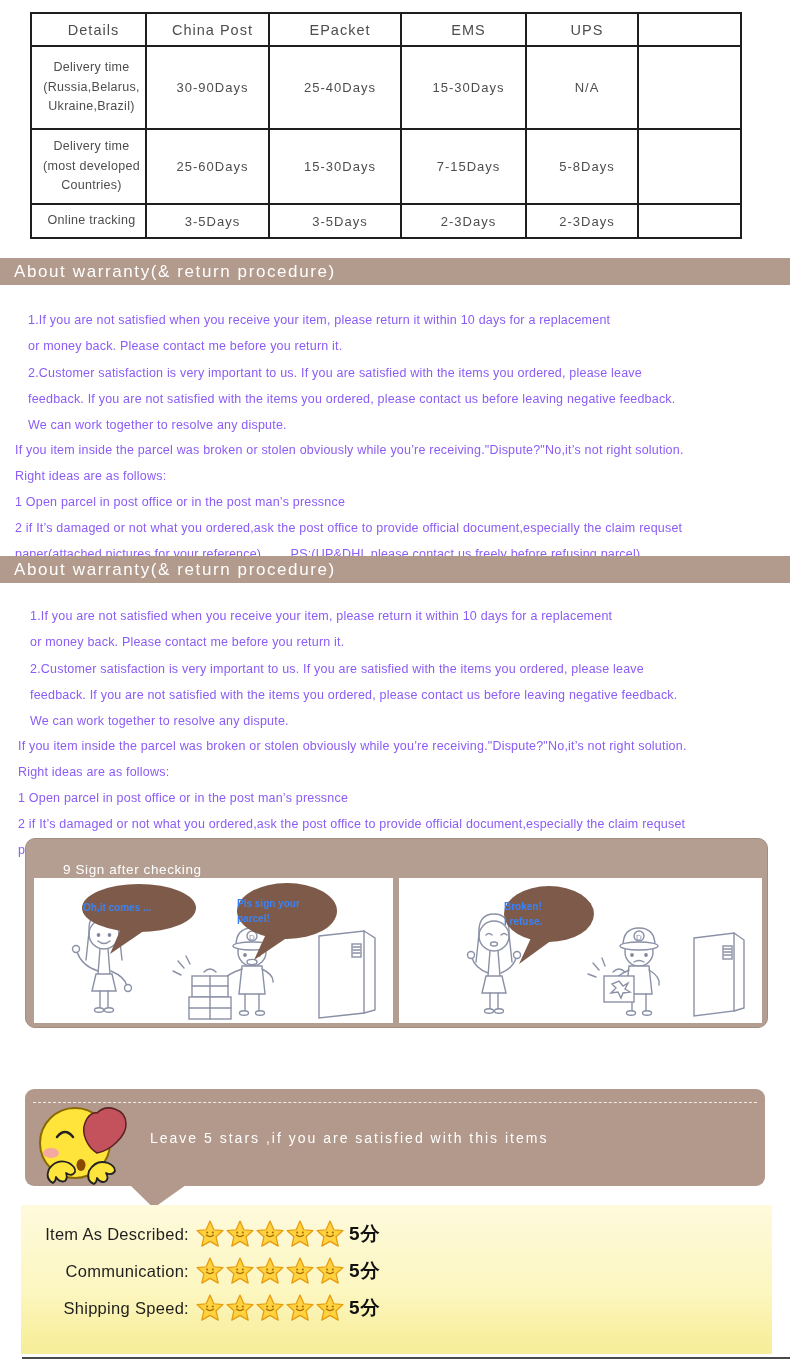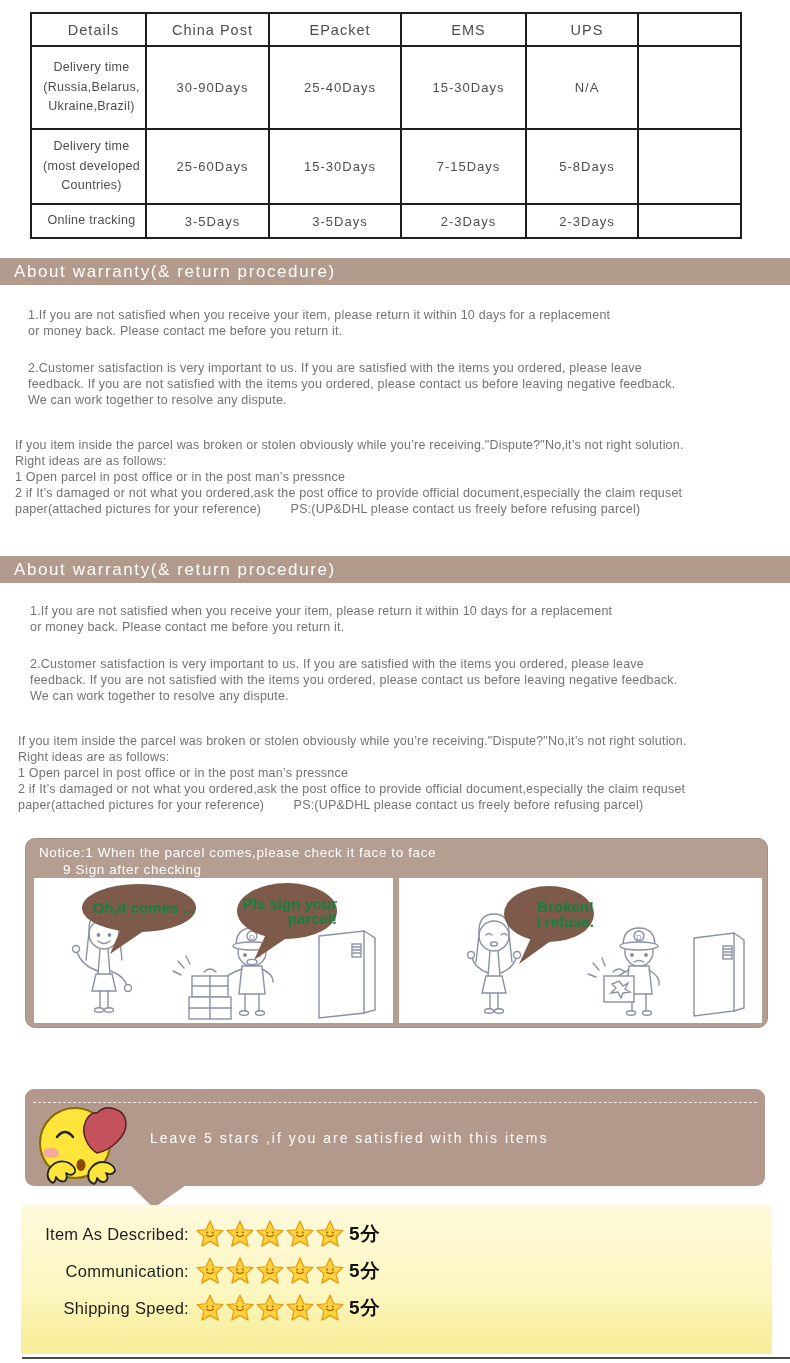--- a/index.html
+++ b/index.html
@@ -17,27 +17,27 @@
   }
   .ship-table td.hd { font-size:14.5px; height:33px; }
   .ship-table td.lbl { text-align:center; padding-left:6px; font-size:12.5px; line-height:1.55; white-space:pre-wrap; letter-spacing:0.3px; }
   
   .tbar {
     position:absolute; left:0; width:790px; height:27px;
     color:#fff; font-size:17px; letter-spacing:1.6px;
     line-height:27px; padding-left:14px;
   }
   
-  .para { position:absolute; font-size:12.5px; line-height:16px; color:#737373; white-space:pre-wrap; letter-spacing:0.2px; }
+  .para { position:absolute; font-size:12.5px; line-height:26px; color:#8b5cf6; white-space:pre-wrap; letter-spacing:0.2px; }
   
   .notice-box { position:absolute; left:25px; top:838px; width:743px; height:190px; border-radius:10px; border:1px solid #a28d81; }
   .notice-line { position:absolute; color:#fff; font-size:13.5px; letter-spacing:0.6px; white-space:pre; }
   .panel { position:absolute; top:39px; height:145px; background:#fff; }
   .panel svg { position:absolute; left:0; top:0; }
-  .bubble-text { position:absolute; color:#15803d; font-weight:bold; font-size:15px; line-height:15px; text-align:right; white-space:pre-wrap; }
+  .bubble-text { position:absolute; color:#3b82f6; font-weight:bold; font-size:10px; line-height:15px; text-align:left; white-space:pre-wrap; }
   
   .black-bar {
     position:absolute; left:22px; top:1053px; width:768px; height:26px;
     background:#0b0b0b; color:#fff; font-size:15px; letter-spacing:1px;
     line-height:26px; padding-left:9px;
   }
   .fb-box { position:absolute; left:25px; top:1089px; width:740px; height:97px; border-radius:9px; }
   .fb-dash { position:absolute; left:8px; right:8px; top:13px; border-top:1px dashed #f3ece7; }
   .fb-emoji { position:absolute; left:8px; top:14px; }
   .fb-banner { position:absolute; left:125px; top:0; width:608px; height:97px; display:flex; align-items:center; color:#fff; font-size:14px; letter-spacing:2px; }
@@ -124,21 +124,20 @@
   <div class="para" style="left:30px; top:656px">2.Customer satisfaction is very important to us. If you are satisfied with the items you ordered, please leave
 feedback. If you are not satisfied with the items you ordered, please contact us before leaving negative feedback.
 We can work together to resolve any dispute.</div>
   <div class="para" style="left:18px; top:733px">If you item inside the parcel was broken or stolen obviously while you’re receiving."Dispute?"No,it’s not right solution.
 Right ideas are as follows:
 1 Open parcel in post office or in the post man’s pressnce
 2 if It’s damaged or not what you ordered,ask the post office to provide official document,especially the claim requset
 paper(attached pictures for your reference)        PS:(UP&amp;DHL please contact us freely before refusing parcel)</div>
 
   <div class="notice-box" style="background:#b49e92">
-    <div class="notice-line" style="left:13px; top:6px">Notice:1 When the parcel comes,please check it face to face</div>
     <div class="notice-line" style="left:37px; top:23px">9 Sign after checking</div>
 
     <div class="panel" style="left:8px; width:359px">
       <svg width="359" height="145" viewBox="0 0 359 145">
         <g fill="none" stroke="#8a90a6" stroke-width="1.4" stroke-linecap="round">
 
           <circle cx="70" cy="56" r="15" fill="#fff"></circle>
           <path d="M55,54 Q54,34 70,34 Q86,34 85,54 M55,54 L52,82 M85,54 L88,82"></path>
           <circle cx="64.5" cy="57" r="1.2" fill="#555a70"></circle>
             <circle cx="75.5" cy="57" r="1.2" fill="#555a70"></circle>

